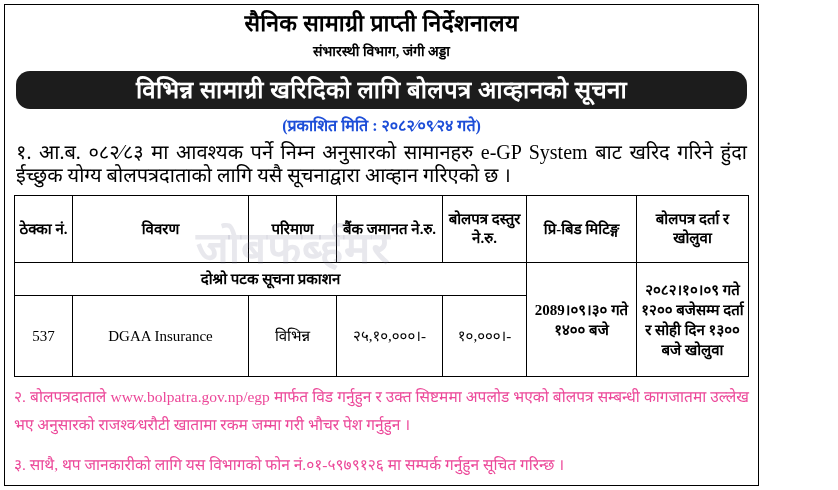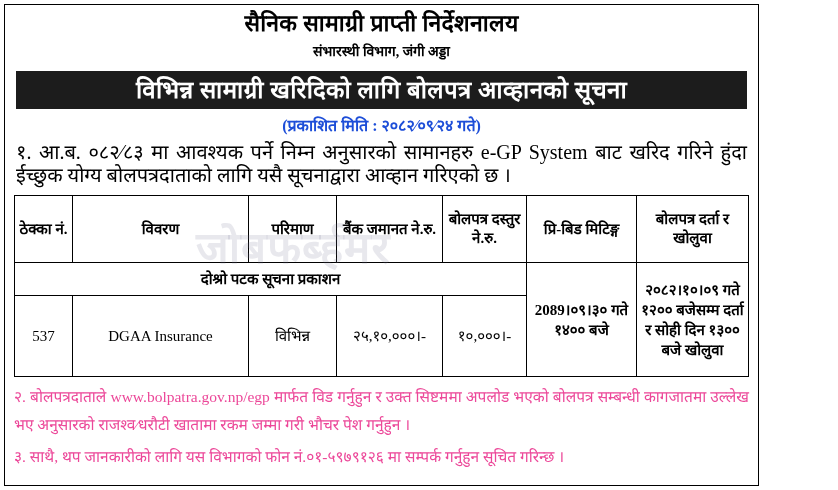--- a/index.html
+++ b/index.html
@@ -58,20 +58,21 @@
     background: #1c1c1c;
     color: #ffffff;
     text-align: center;
     font-family: "Liberation Serif", serif;
     font-weight: bold;
     font-size: 24px;
     line-height: 38px;
     height: 38px;
     overflow: hidden;
     letter-spacing: 0.4px;
+    border-radius: 14px;
   }
   .pub-date {
     text-align: center;
     font-family: "Liberation Serif", serif;
     font-weight: bold;
     font-size: 16px;
     line-height: 22px;
     margin-top: 6px;
     color: #1d4ed8;
   }
@@ -197,17 +198,17 @@
           <td>537</td>
           <td>DGAA Insurance</td>
           <td>विभिन्न</td>
           <td>२५,१०,०००।-</td>
           <td>१०,०००।-</td>
         </tr>
       </tbody>
     </table>
 
     <div class="note">२.   बोलपत्रदाताले www.bolpatra.gov.np/egp मार्फत विड गर्नुहुन र उक्त सिष्टममा अपलोड भएको बोलपत्र सम्बन्धी कागजातमा उल्लेख भए अनुसारको राजश्व⁄धरौटी खातामा रकम जम्मा गरी भौचर पेश गर्नुहुन ।</div>
-    <div class="note" style="margin-top:4px">३.  साथै, थप जानकारीको लागि यस विभागको फोन नं.०१-५९७९१२६ मा सम्पर्क गर्नुहुन सूचित गरिन्छ ।</div>
+    <div class="note" style="margin-top:12px">३.  साथै, थप जानकारीको लागि यस विभागको फोन नं.०१-५९७९१२६ मा सम्पर्क गर्नुहुन सूचित गरिन्छ ।</div>
 
   </div>
   <div class="watermark">जोबफर्ब्हमर</div>
 </div>
 
 </body></html>

